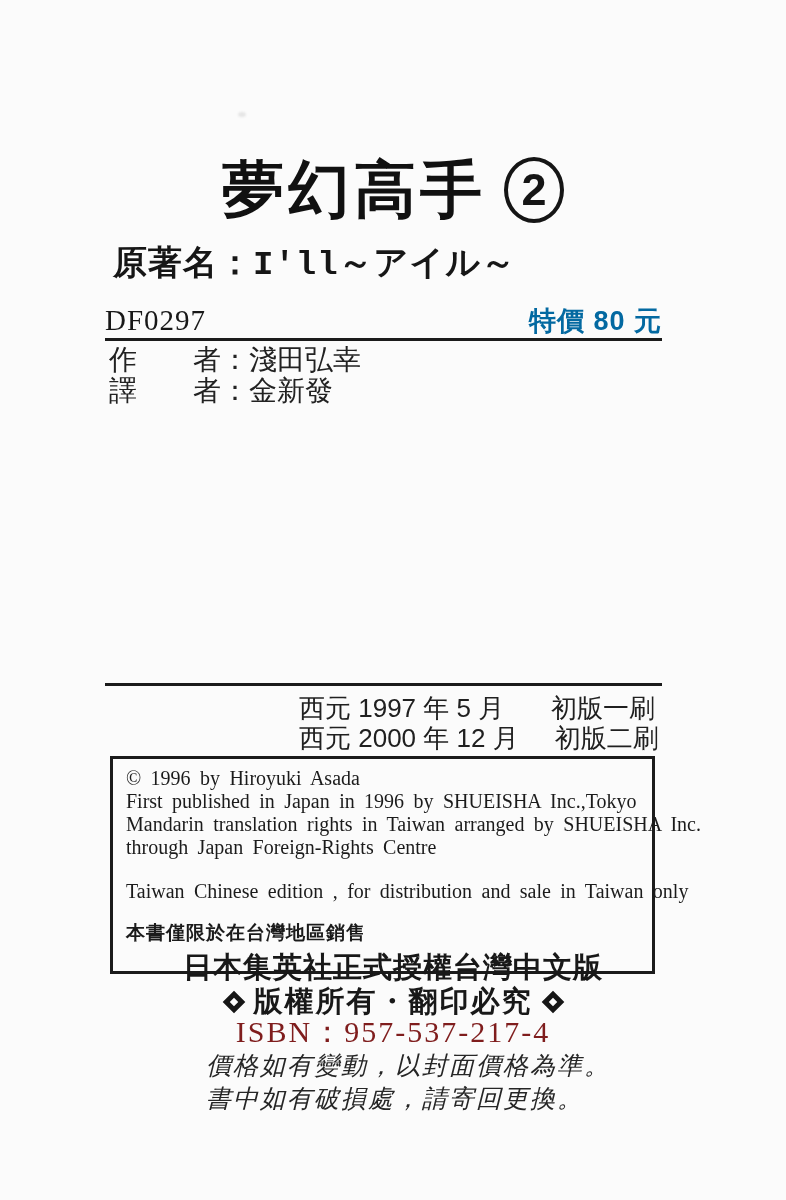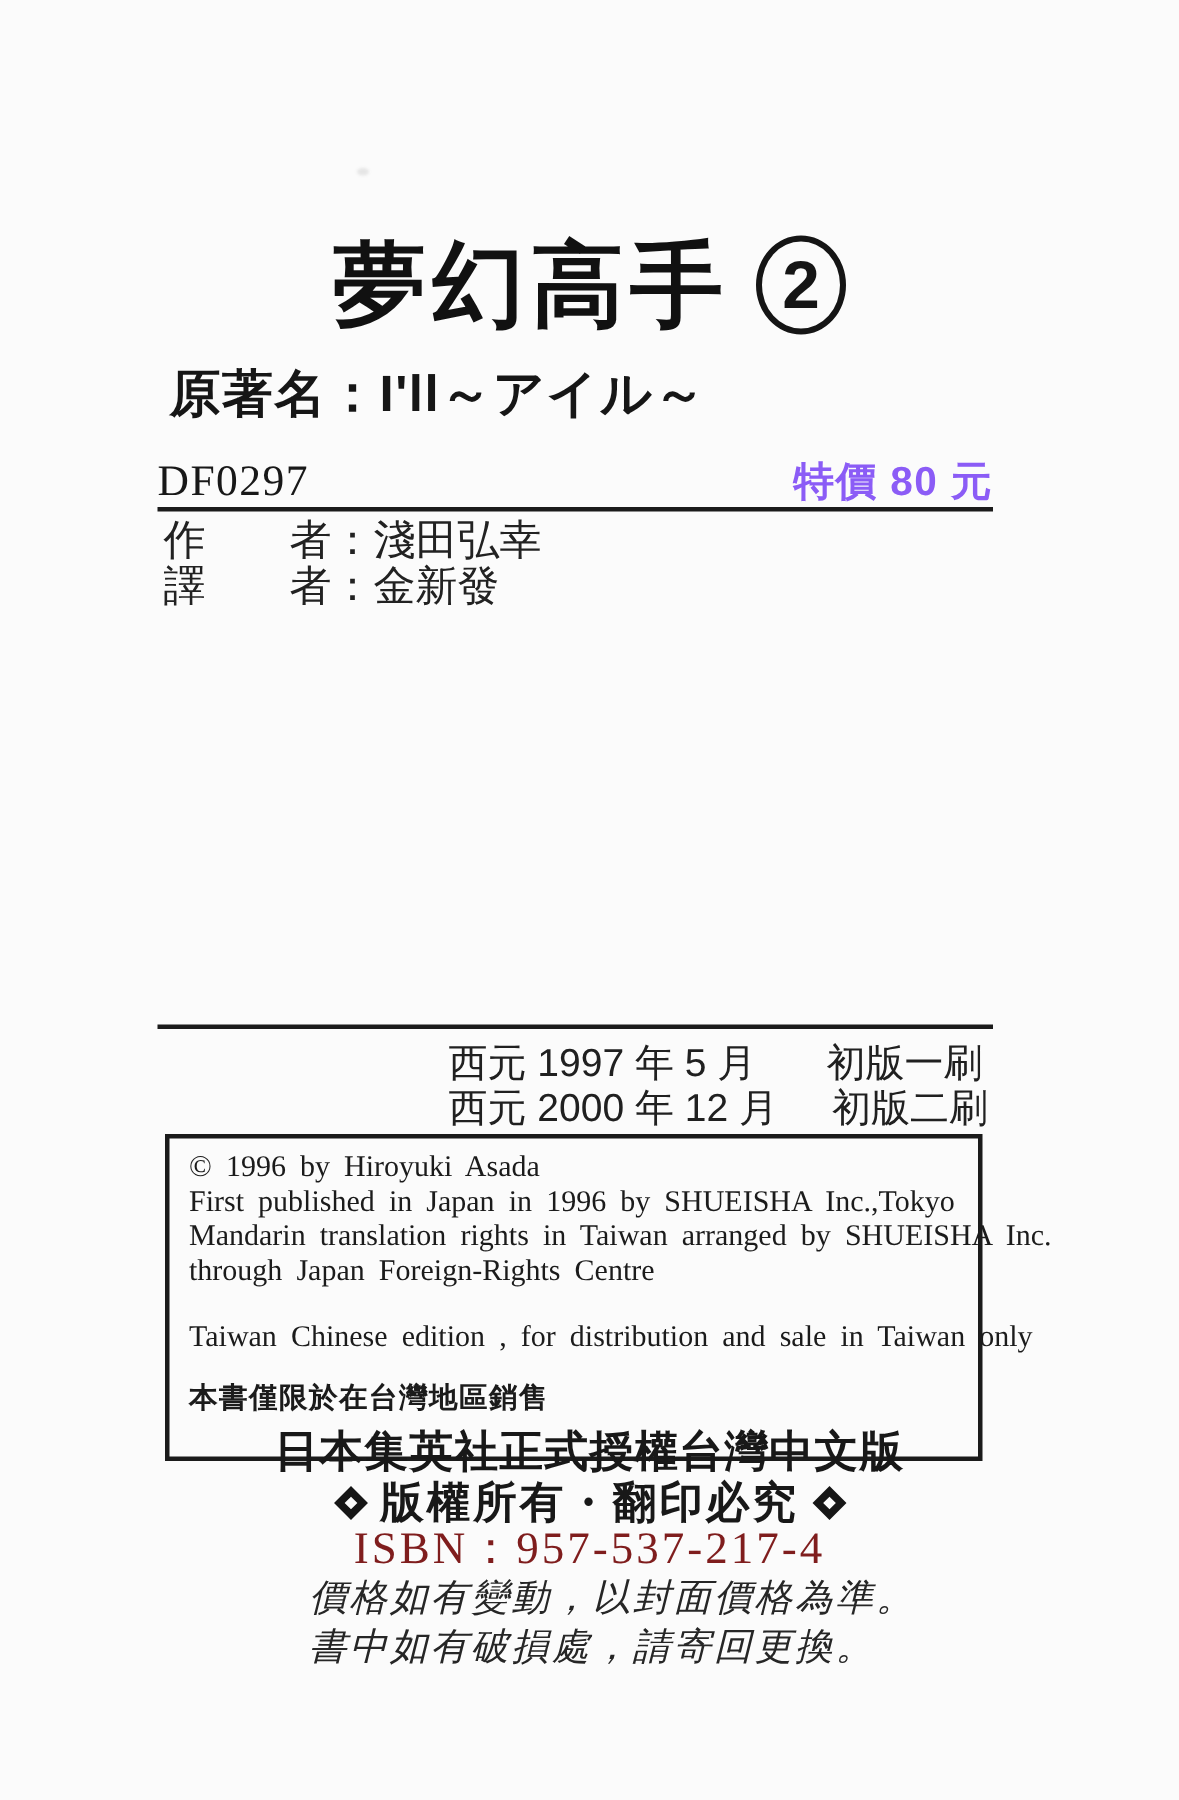--- a/index.html
+++ b/index.html
@@ -53,20 +53,21 @@
   }
   .subtitle {
     position: absolute;
     left: 113px;
     top: 240px;
     font-size: 34px;
     font-weight: 800;
     letter-spacing: 1px;
     color: #161616;
     white-space: nowrap;
+    font-family: Liberation Mono, monospace;
   }
   
   .info-row {
     position: absolute;
     left: 105px;
     width: 557px;
     top: 303px;
     display: flex;
     justify-content: space-between;
     align-items: baseline;
@@ -74,21 +75,21 @@
   .product-code {
     font-family: "Liberation Serif", serif;
     font-size: 29px;
     letter-spacing: 1px;
     color: #181818;
   }
   .price {
     font-size: 27px;
     font-weight: 800;
     letter-spacing: 1px;
-    color: #8b5cf6;
+    color: #0369a1;
   }
   .rule {
     position: absolute;
     left: 105px;
     width: 557px;
     height: 3px;
     background: #1b1b1b;
   }
   .rule-1 { top: 338px; }
   .rule-2 { top: 683px; }

